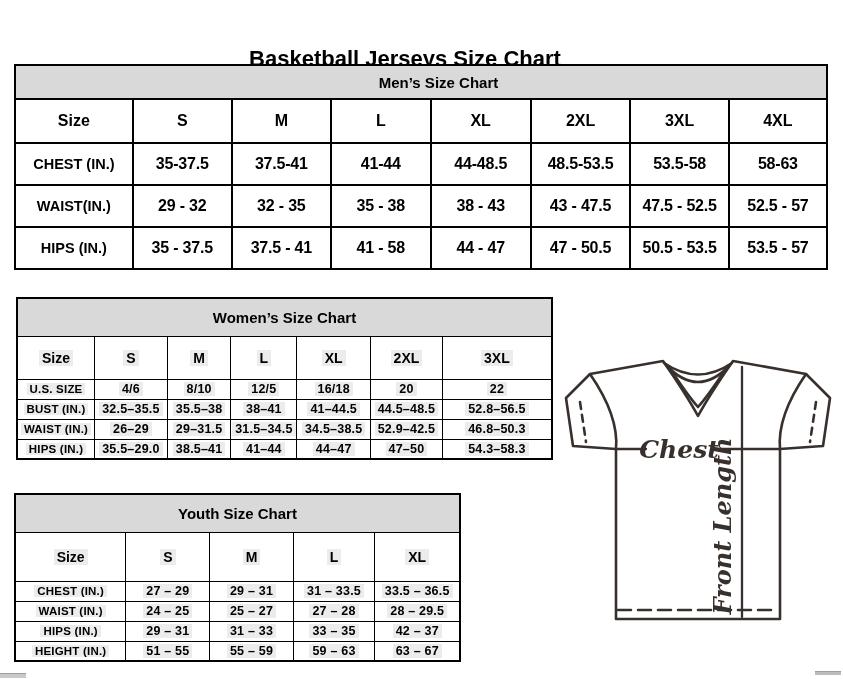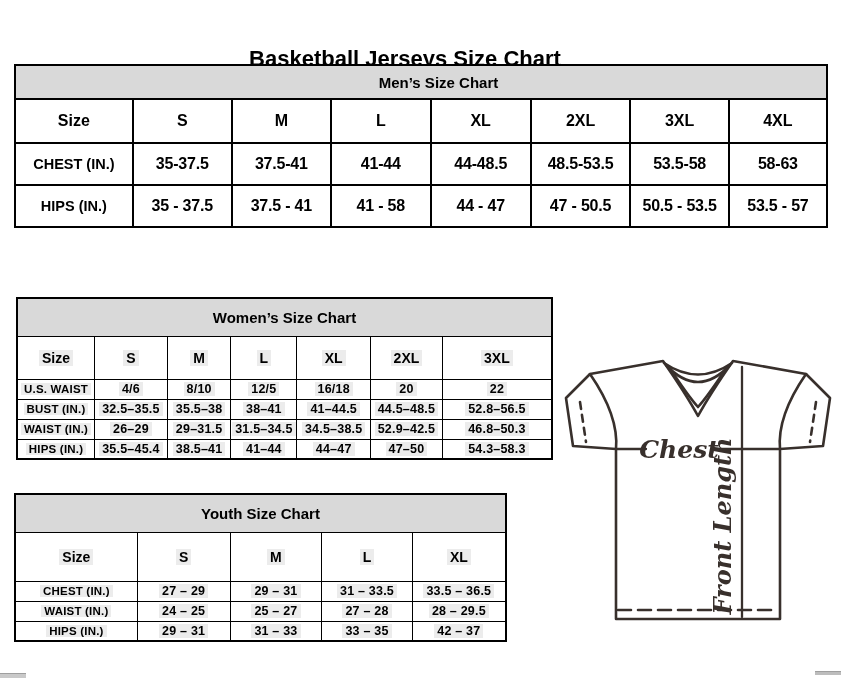--- a/index.html
+++ b/index.html
@@ -31,21 +31,21 @@
   .mens tr.title-row{height:34px;}
   .mens tr.title-row th{font-size:15px;padding-left:35px;}
   .mens tr.head-row{height:44px;}
   .mens tr.head-row th{font-size:16px;}
   .mens tr.data-row{height:42px;}
   .mens tr.data-row td{font-size:16px;font-weight:bold;letter-spacing:-0.2px;border-radius:14px;}
   .mens th.row-label{font-size:14.5px;font-weight:bold;}
 
   
   #womens-wrap{left:16px;top:297px;width:537px;}
-  #youth-wrap{left:14px;top:493px;width:493px;}
+  #youth-wrap{left:14px;top:493px;width:447px;}
   .small tr.title-row{height:38px;border-radius:8px;}
   .small tr.title-row th{font-size:15px;}
   .small tr.head-row th{font-size:14px;font-weight:bold;}
   .womens tr.head-row{height:43px;}
   .youth tr.head-row{height:49px;}
   .small tr.data-row{height:20px;}
   .small tr.data-row td{font-size:12.5px;font-weight:bold;letter-spacing:0.2px;margin-left:20px;}
   .small th.row-label{font-size:11.5px;font-weight:bold;letter-spacing:0.2px;}
   .small .hl{background:#ececec;padding:0 3px;}
 
@@ -97,20 +97,30 @@
           <th class="row-label">CHEST (IN.)</th>
           <td>35-37.5</td>
           <td>37.5-41</td>
           <td>41-44</td>
           <td>44-48.5</td>
           <td>48.5-53.5</td>
           <td>53.5-58</td>
           <td>58-63</td>
         </tr>
         <tr class="data-row">
+          <th class="row-label">WAIST(IN.)</th>
+          <td>29 - 32</td>
+          <td>32 - 35</td>
+          <td>35 - 38</td>
+          <td>38 - 43</td>
+          <td>43 - 47.5</td>
+          <td>47.5 - 52.5</td>
+          <td>52.5 - 57</td>
+        </tr>
+        <tr class="data-row">
           <th class="row-label">HIPS (IN.)</th>
           <td>35 - 37.5</td>
           <td>37.5 - 41</td>
           <td>41 - 58</td>
           <td>44 - 47</td>
           <td>47 - 50.5</td>
           <td>50.5 - 53.5</td>
           <td>53.5 - 57</td>
         </tr>
       </tbody>
@@ -135,21 +145,21 @@
         <tr class="head-row">
           <th><span class="hl">Size</span></th>
           <th><span class="hl">S</span></th>
           <th><span class="hl">M</span></th>
           <th><span class="hl">L</span></th>
           <th><span class="hl">XL</span></th>
           <th><span class="hl">2XL</span></th>
           <th><span class="hl">3XL</span></th>
         </tr>
         <tr class="data-row">
-          <th class="row-label"><span class="hl">U.S. WAIST</span></th>
+          <th class="row-label"><span class="hl">U.S. SIZE</span></th>
           <td><span class="hl">4/6</span></td>
           <td><span class="hl">8/10</span></td>
           <td><span class="hl">12/5</span></td>
           <td><span class="hl">16/18</span></td>
           <td><span class="hl">20</span></td>
           <td><span class="hl">22</span></td>
         </tr>
         <tr class="data-row">
           <th class="row-label"><span class="hl">BUST (IN.)</span></th>
           <td><span class="hl">32.5–35.5</span></td>
@@ -163,21 +173,21 @@
           <th class="row-label"><span class="hl">WAIST (IN.)</span></th>
           <td><span class="hl">26–29</span></td>
           <td><span class="hl">29–31.5</span></td>
           <td><span class="hl">31.5–34.5</span></td>
           <td><span class="hl">34.5–38.5</span></td>
           <td><span class="hl">52.9–42.5</span></td>
           <td><span class="hl">46.8–50.3</span></td>
         </tr>
         <tr class="data-row">
           <th class="row-label"><span class="hl">HIPS (IN.)</span></th>
-          <td><span class="hl">35.5–45.4</span></td>
+          <td><span class="hl">35.5–29.0</span></td>
           <td><span class="hl">38.5–41</span></td>
           <td><span class="hl">41–44</span></td>
           <td><span class="hl">44–47</span></td>
           <td><span class="hl">47–50</span></td>
           <td><span class="hl">54.3–58.3</span></td>
         </tr>
       </tbody>
     </table>
 </div>
 
@@ -215,20 +225,27 @@
           <td><span class="hl">27 – 28</span></td>
           <td><span class="hl">28 – 29.5</span></td>
         </tr>
         <tr class="data-row">
           <th class="row-label"><span class="hl">HIPS (IN.)</span></th>
           <td><span class="hl">29 – 31</span></td>
           <td><span class="hl">31 – 33</span></td>
           <td><span class="hl">33 – 35</span></td>
           <td><span class="hl">42 – 37</span></td>
         </tr>
+        <tr class="data-row">
+          <th class="row-label"><span class="hl">HEIGHT (IN.)</span></th>
+          <td><span class="hl">51 – 55</span></td>
+          <td><span class="hl">55 – 59</span></td>
+          <td><span class="hl">59 – 63</span></td>
+          <td><span class="hl">63 – 67</span></td>
+        </tr>
       </tbody>
     </table>
 </div>
 
 <svg id="jersey" viewBox="0 0 287 278">
   <g class="jersey-lines" stroke-width="2.6">
 
     <path d="M105,7 L32,20 L8,44 L15,92 L58,95 L58,265 L222,265 L222,95 L265,92 L272,44 L248,20 L175,7 Q152,40 140,62 Q128,40 105,7 Z"></path>
 
     <path d="M32,20 Q61,62 58,95"></path>

